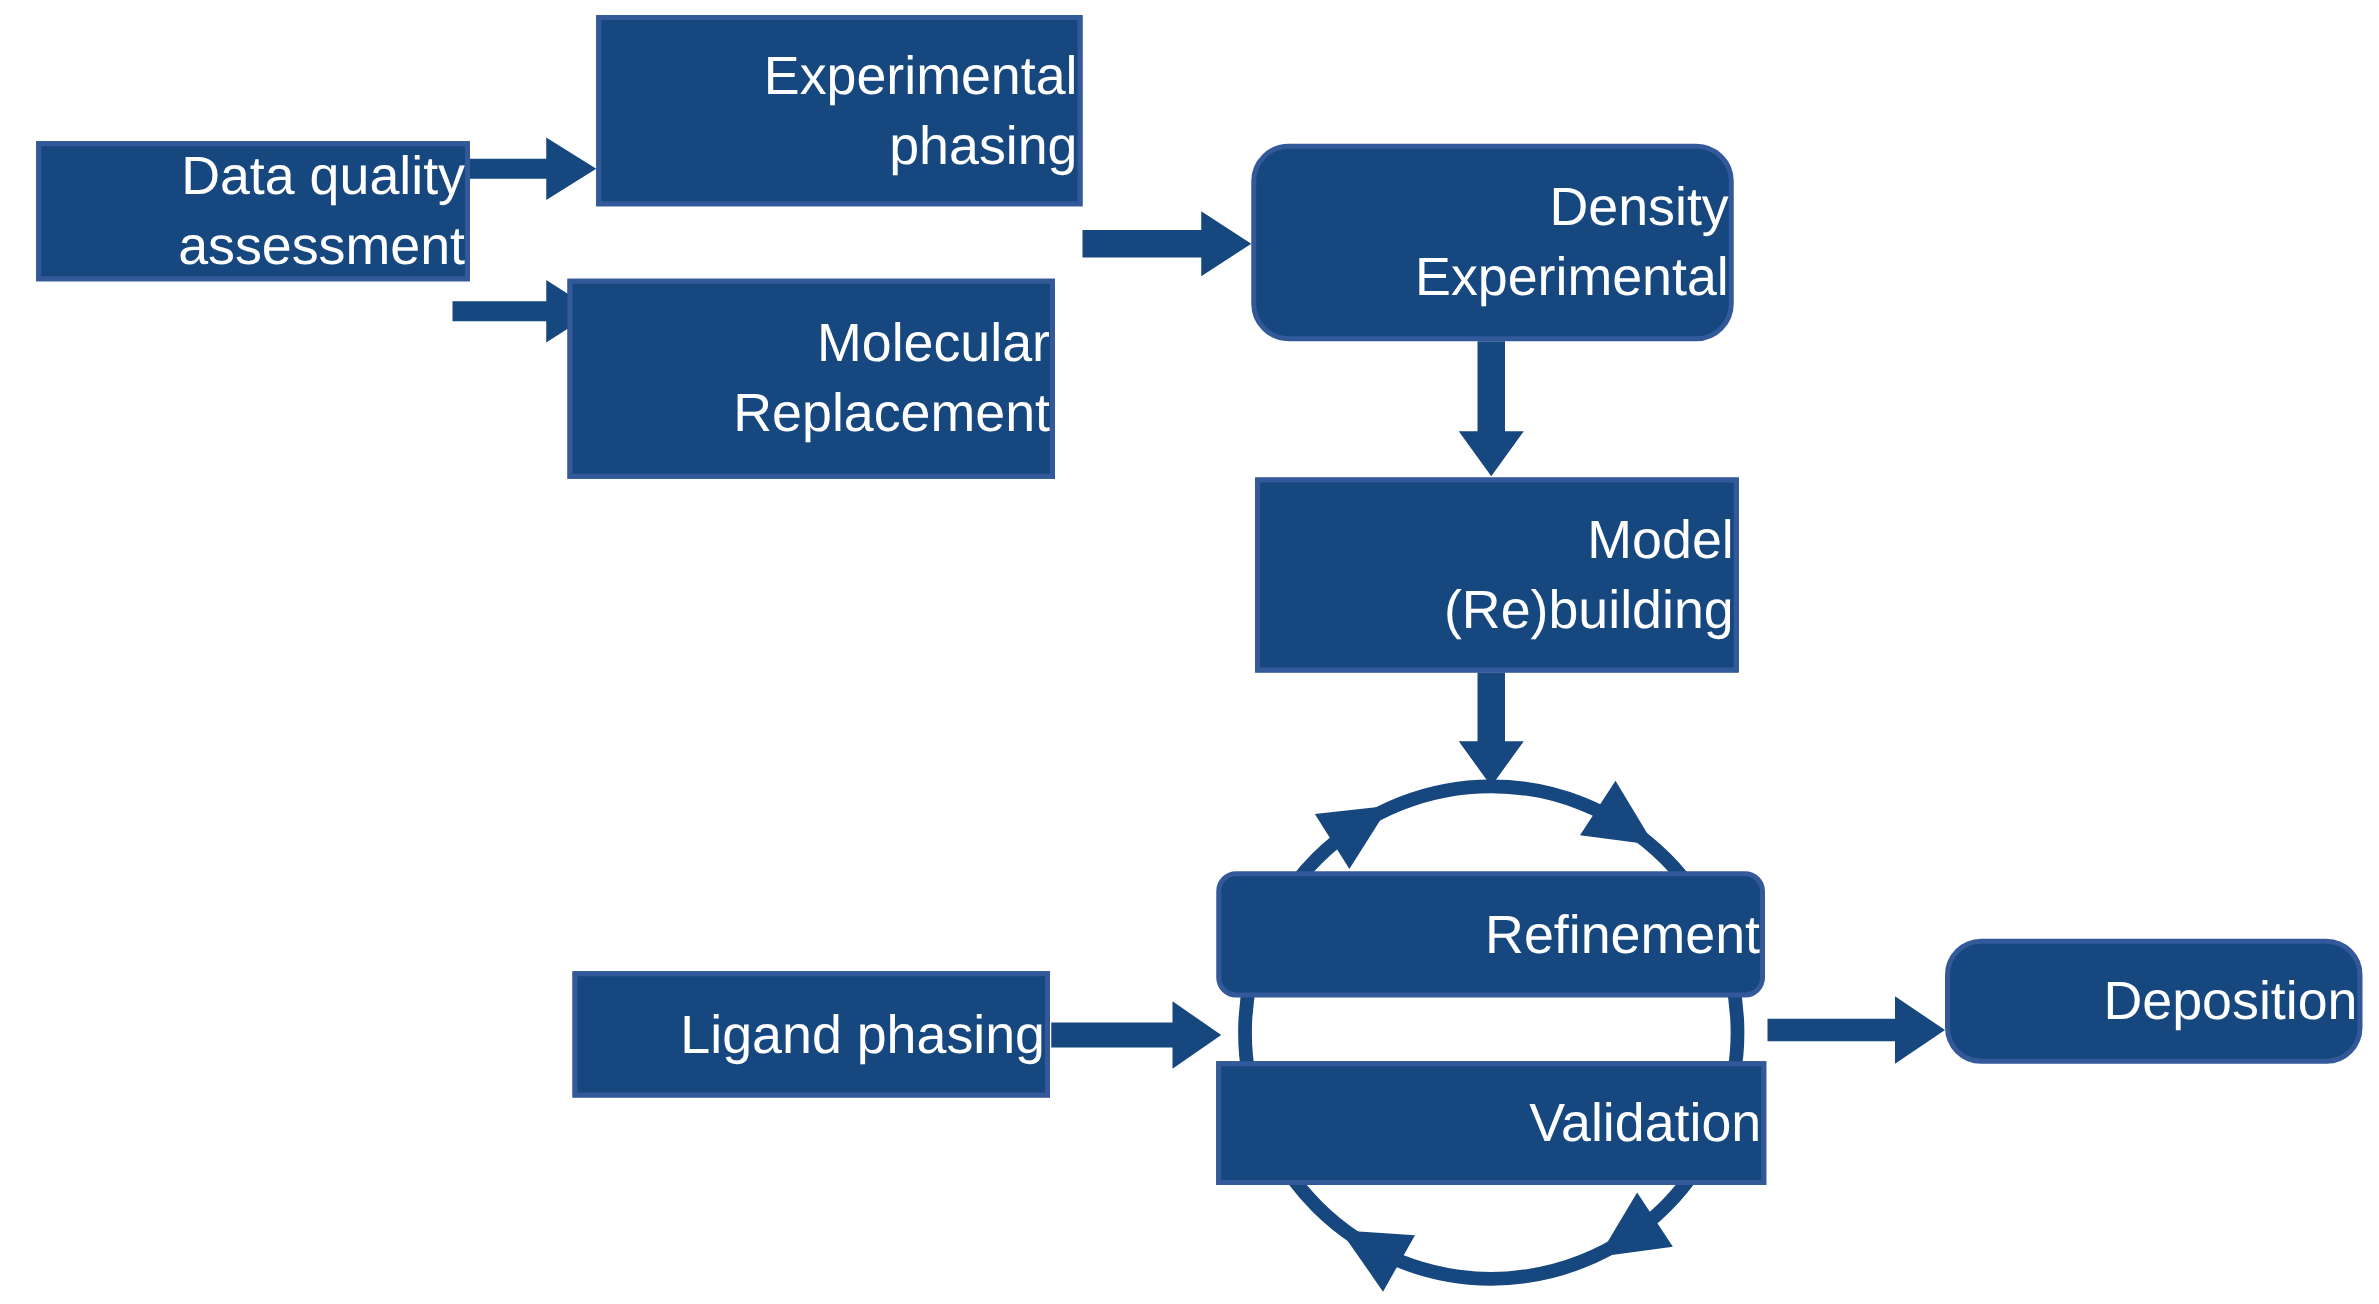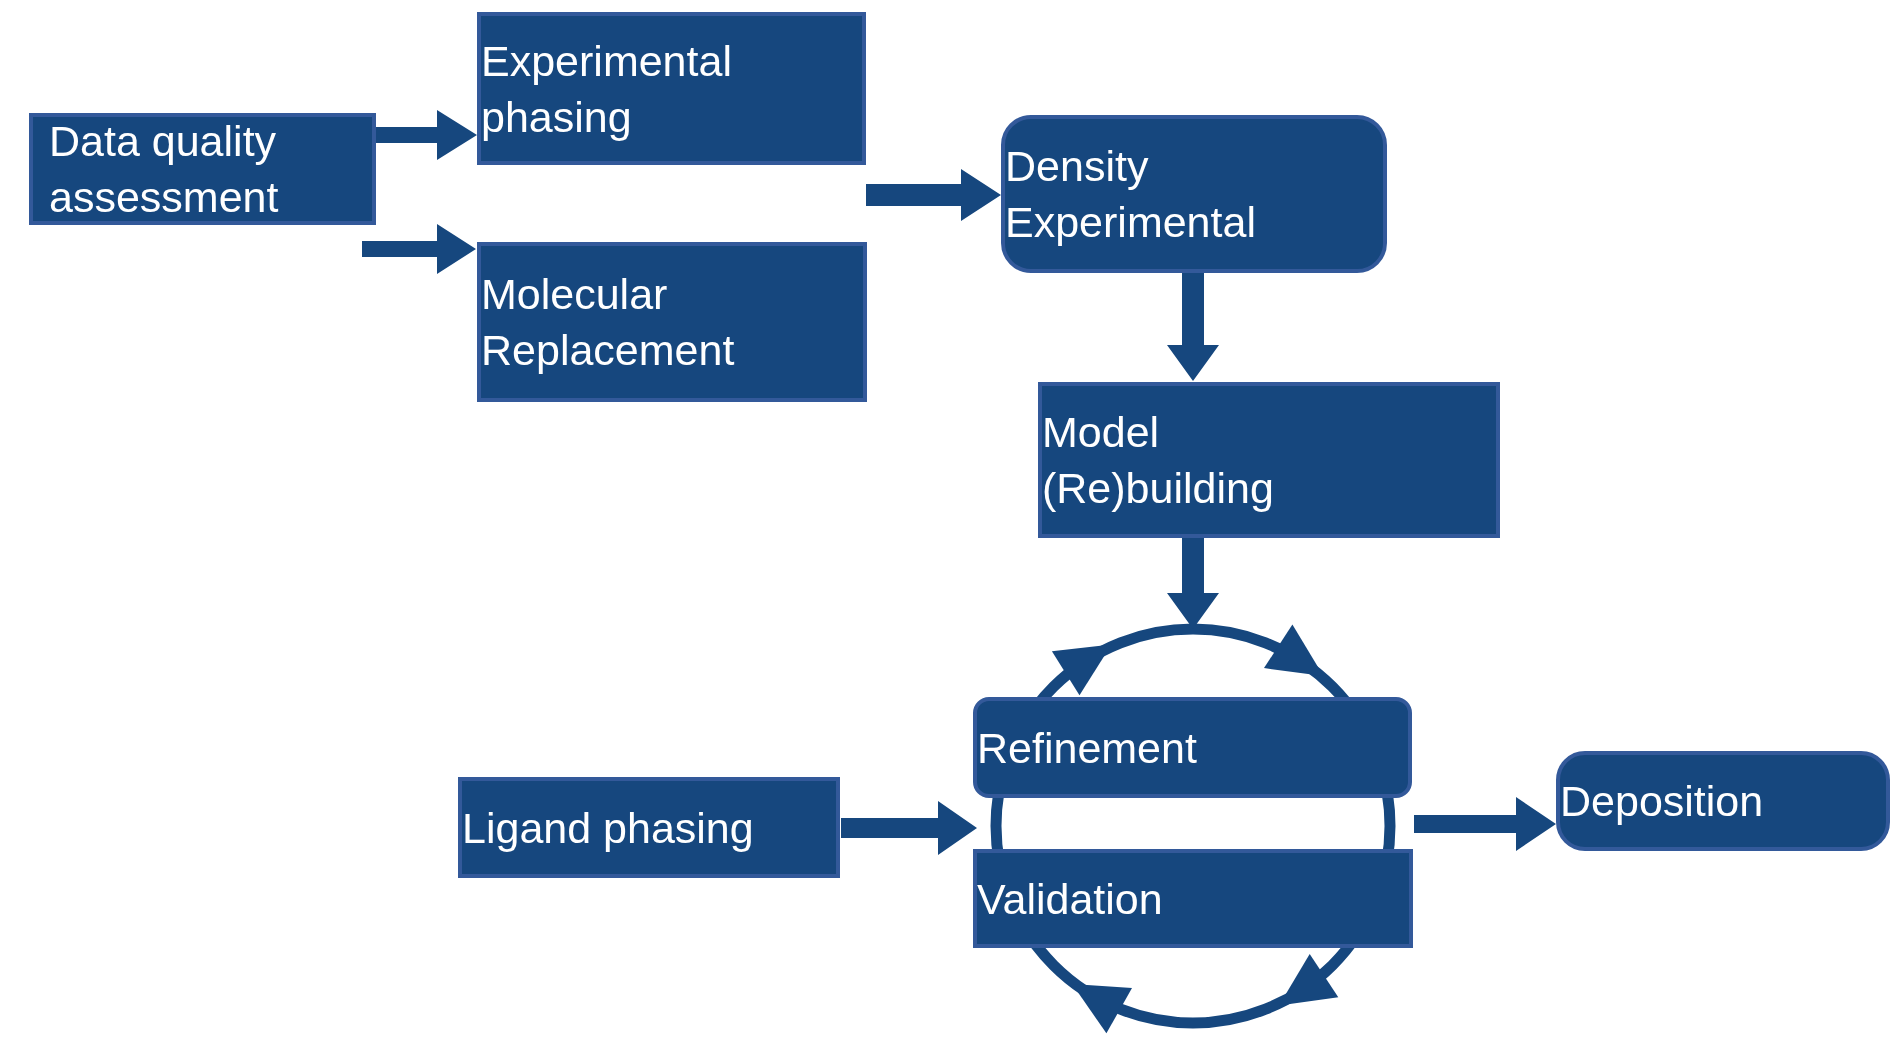--- a/index.html
+++ b/index.html
@@ -17,34 +17,34 @@
     width: 1903px; height: 1043px;
   }
   .node {
     position: absolute;
     box-sizing: border-box;
     background: #16477E;
     border: 4px solid #33599A;
     color: #ffffff;
     display: flex;
     flex-direction: column;
-    align-items: flex-start;
+    align-items: flex-end;
     justify-content: center;
     text-align: center;
     font-size: 43px;
     line-height: 56px;
     z-index: 2;
   }
   .node span { display: block; white-space: nowrap; }
 
   #nd-dqa { left: 29px;   top: 113px; width: 347px; height: 112px; padding-left: 16px; }
   #nd-exp { left: 477px;  top: 12px;  width: 389px; height: 153px; }
-  #nd-mol { left: 477px;  top: 223px; width: 390px; height: 160px; margin-top: 19px; }
+  #nd-mol { left: 454px;  top: 223px; width: 390px; height: 160px; }
   #nd-den { left: 1001px; top: 115px; width: 386px; height: 158px; border-radius: 30px; }
-  #nd-mod { left: 1038px; top: 382px; width: 462px; height: 156px; }
+  #nd-mod { left: 1004px; top: 382px; width: 387px; height: 156px; }
   #nd-ref { left: 973px;  top: 697px; width: 439px; height: 101px; border-radius: 16px; }
   #nd-val { left: 973px;  top: 849px; width: 440px; height: 99px; }
   #nd-lig { left: 458px;  top: 777px; width: 382px; height: 101px; }
   #nd-dep { left: 1556px; top: 751px; width: 334px; height: 100px; border-radius: 29px; }
 </style>
 </head>
 <body>
 
 <div class="canvas">
 

